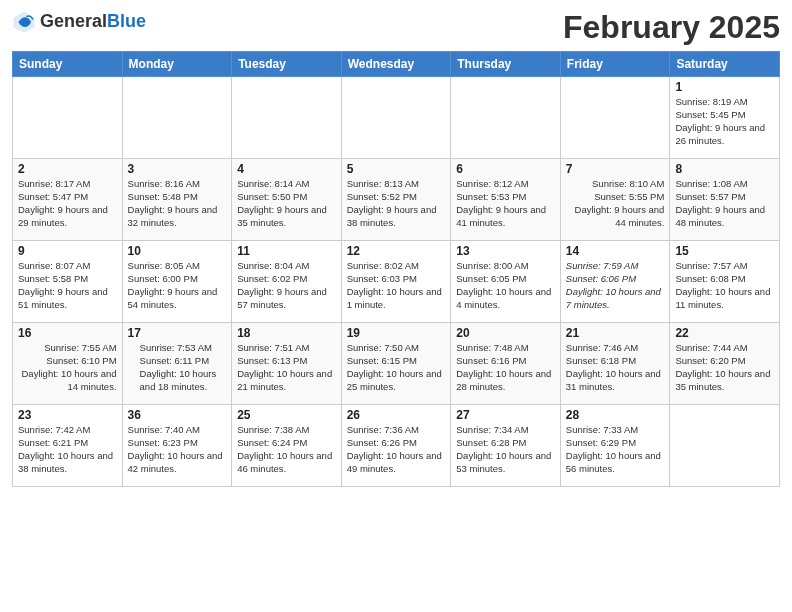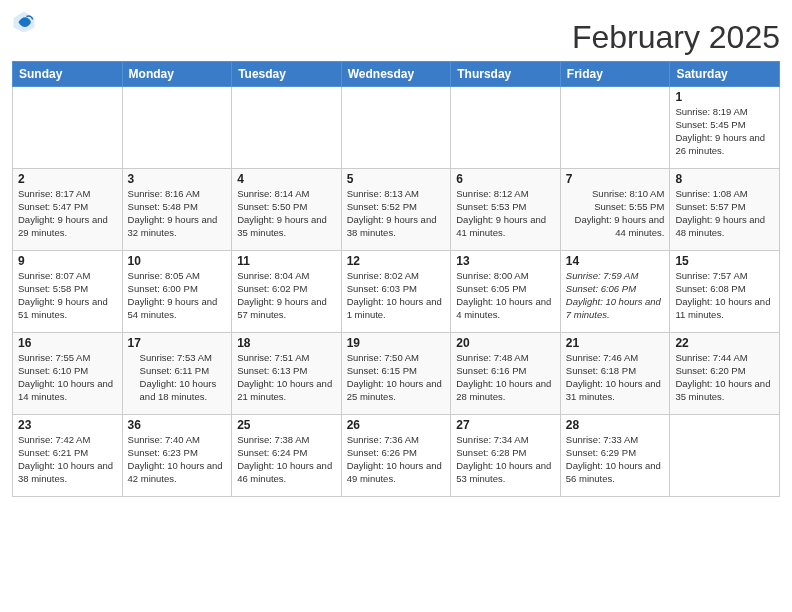--- a/index.html
+++ b/index.html
@@ -36,24 +36,23 @@
     .logo-blue { color: #1a73c7; }
     .logo-icon {
       width: 24px;
       height: 24px;
     }
     .title-block {
       text-align: right;
     }
     .month-title {
       font-size: 32px;
-      font-weight: normal;
+      font-weight: bold;
       color: #333;
       line-height: 1.1;
-      margin-top: 10px;
     }
     .location {
       font-size: 14px;
       color: #555;
       text-align: right;
     }
     .calendar {
       width: 100%;
       border-collapse: collapse;
       border: 1px solid #ccc;
@@ -101,20 +100,25 @@
 <body>
 
 <div class="page">
   <div class="header">
     <div class="logo">
       <svg class="logo-icon" viewBox="0 0 30 30" xmlns="http://www.w3.org/2000/svg">
         <polygon points="15,2 28,10 28,22 15,28 2,22 2,10" fill="#1a73c7" opacity="0.15"></polygon>
         <path d="M8,15 Q15,5 22,12 Q26,16 20,20 Q15,23 10,18 Z" fill="#1a73c7"></path>
         <path d="M18,8 Q24,6 26,12" stroke="#1a73c7" stroke-width="2" fill="none"></path>
       </svg>
+      <div>
+        <div class="logo-text">
+          <span class="logo-general">General</span><span class="logo-blue">Blue</span>
+        </div>
+      </div>
     </div>
     <div class="title-block">
       <div class="month-title">February 2025</div>
     </div>
   </div>
 
   <table class="calendar">
     <thead>
       <tr>
 
@@ -227,21 +231,21 @@
           <td>
             <span class="day-number">15</span>
             <div class="day-info" style="white-space: pre-line;">Sunrise: 7:57 AM
 Sunset: 6:08 PM
 Daylight: 10 hours and 11 minutes.</div>
           </td>
         </tr>
         <tr>
           <td>
             <span class="day-number">16</span>
-            <div class="day-info" style="white-space: pre-line;">Sunrise: 7:55 AM
+            <div class="day-info" style="white-space: pre-line; text-align: right;">Sunrise: 7:55 AM
 Sunset: 6:10 PM
 Daylight: 10 hours and 14 minutes.</div>
           </td>
           <td>
             <span class="day-number">17</span>
             <div class="day-info" style="white-space: pre-line; margin-left: 12px;">Sunrise: 7:53 AM
 Sunset: 6:11 PM
 Daylight: 10 hours and 18 minutes.</div>
           </td>
           <td>

